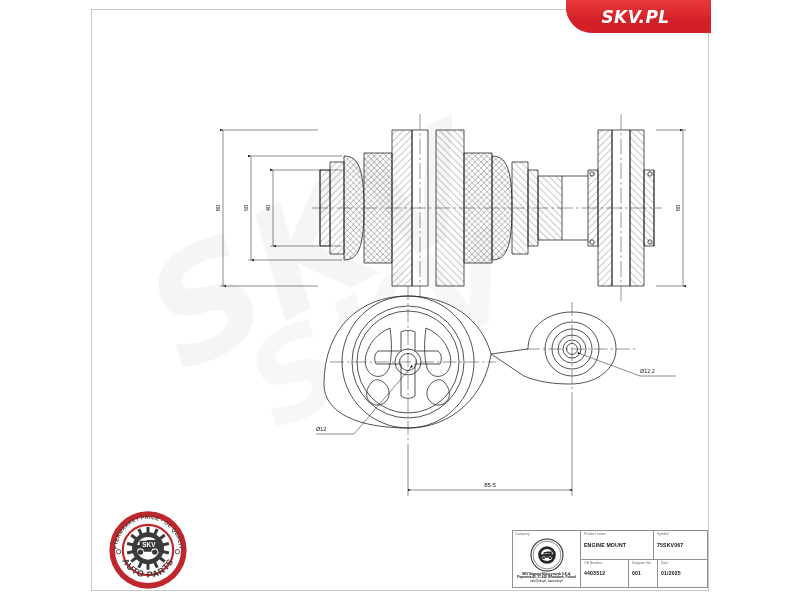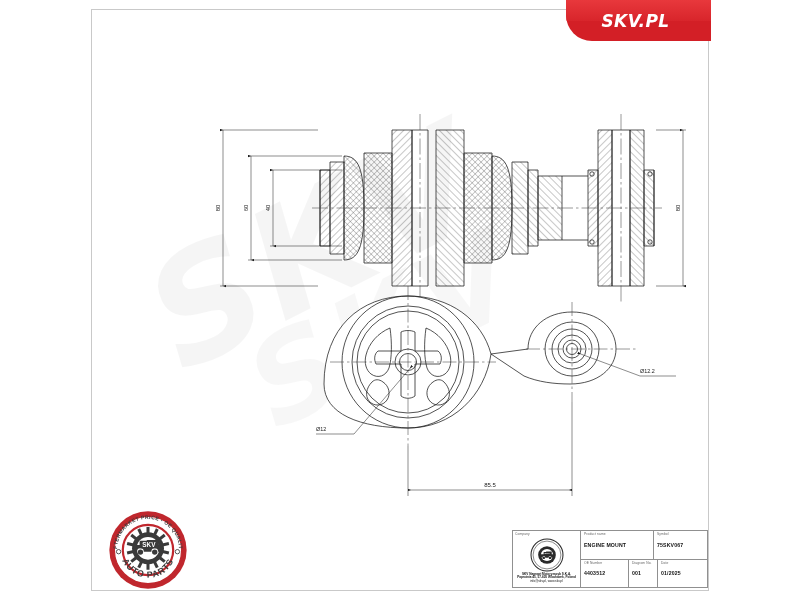--- a/index.html
+++ b/index.html
@@ -33,21 +33,21 @@
     box-sizing: border-box;
     background: transparent;
   }
 
   
   #brand-banner {
     position: absolute;
     left: 566px;
     top: 0px;
     width: 145px;
-    height: 41px;
+    height: 33px;
     background: #d31f26;
     border-bottom-left-radius: 26px;
     overflow: hidden;
     z-index: 40;
   }
   #brand-banner .sheen {
     position: absolute;
     left: 0; top: 0; right: 0; height: 52%;
     background: linear-gradient(180deg, #e8383c 0%, #d8252b 100%);
     pointer-events: none;

